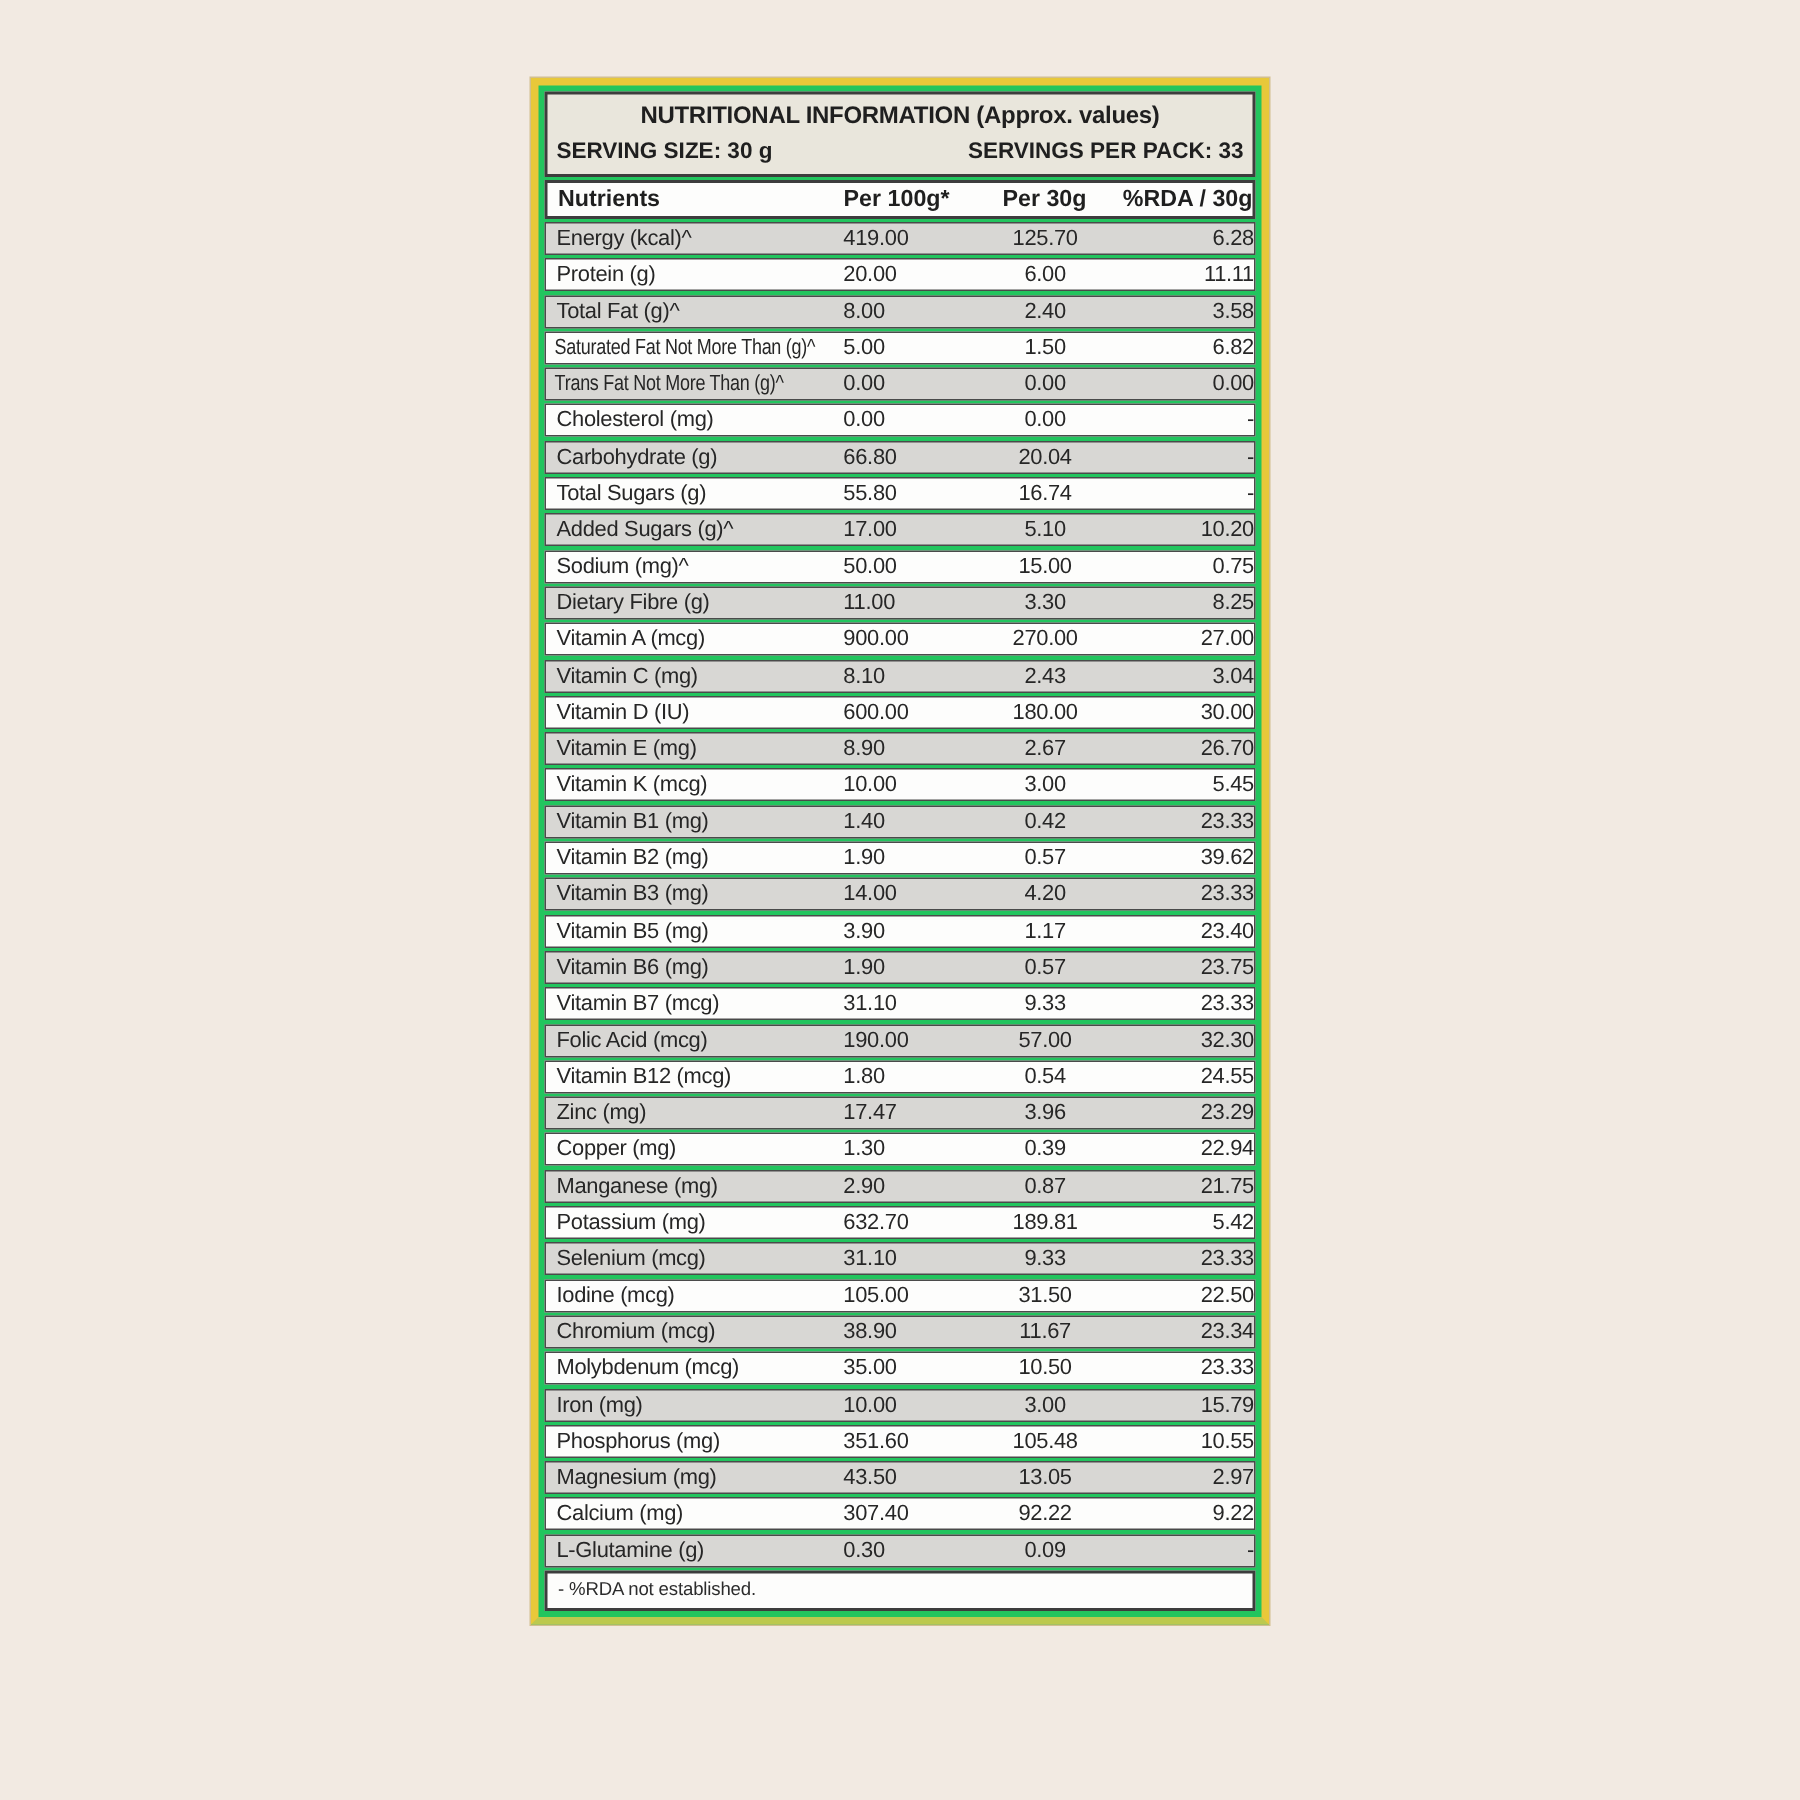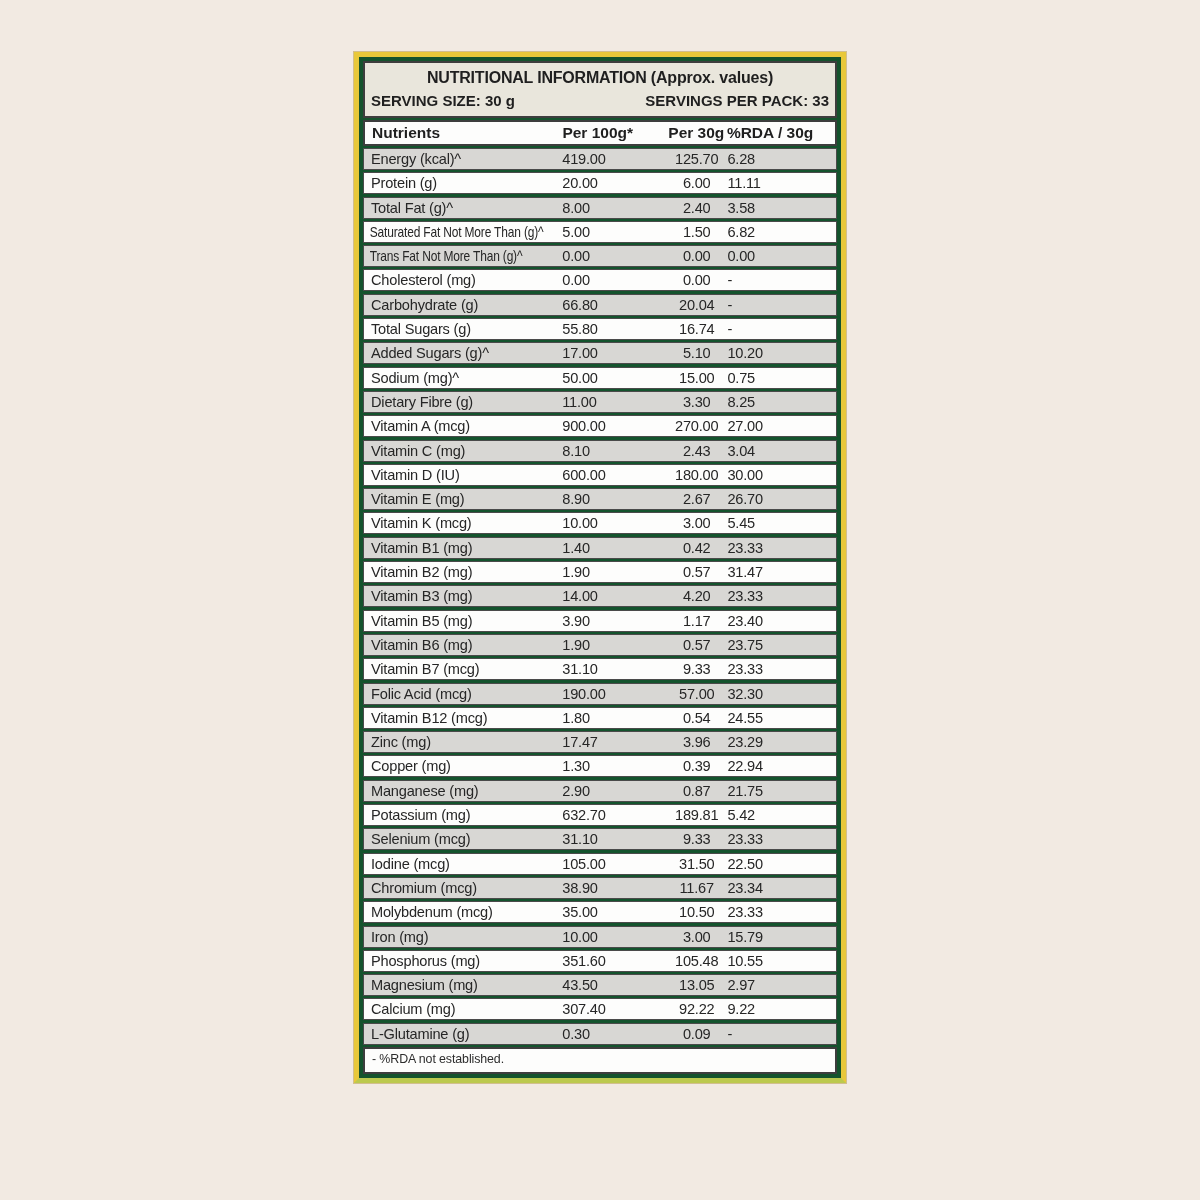--- a/index.html
+++ b/index.html
@@ -6,21 +6,21 @@
     margin: 0; padding: 0;
     width: 1200px; height: 1200px;
     background: #f2eae2;
     font-family: "Liberation Sans", sans-serif;
     overflow: hidden;
   }
   .frame {
     box-sizing: border-box;
     width: 492px;
     margin: 52px auto 0 auto;
-    background: #14532d;
+    background: #22c55e;
     border: 5px solid #e8c83a;
     border-bottom-color: #bcc94e;
     outline: 1px solid rgba(170,140,40,0.45);
     padding: 4px;
   }
   .box {
     box-sizing: border-box;
     border: 2px solid #3d3d3d;
     margin-bottom: 2px;
   }
@@ -52,21 +52,21 @@
     align-items: center;
     height: 26px;
     font-weight: bold;
     font-size: 15.5px;
     color: #1f1f1f;
   }
   .c { box-sizing: border-box; }
   .c.label { width: 42%; padding-left: 7px; text-align: left; white-space: nowrap; }
   .c.v1 { width: 22%; text-align: left; }
   .c.v2 { width: 13%; text-align: center; }
-  .c.v3 { width: 23%; text-align: left; }
+  .c.v3 { width: 23%; text-align: right; }
   .rows {
     display: flex;
     flex-direction: column;
     gap: 2.3px;
     margin-bottom: 2px;
   }
   .trow {
     box-sizing: border-box;
     height: 22px;
     border: 1.5px solid #4a4a4a;
@@ -214,21 +214,21 @@
       <div class="trow" style="">
       <span class="c label">Vitamin B1 (mg)</span>
       <span class="c v1">1.40</span>
       <span class="c v2">0.42</span>
       <span class="c v3">23.33</span>
     </div>
       <div class="trow" style="">
       <span class="c label">Vitamin B2 (mg)</span>
       <span class="c v1">1.90</span>
       <span class="c v2">0.57</span>
-      <span class="c v3">31.47</span>
+      <span class="c v3">39.62</span>
     </div>
       <div class="trow" style="">
       <span class="c label">Vitamin B3 (mg)</span>
       <span class="c v1">14.00</span>
       <span class="c v2">4.20</span>
       <span class="c v3">23.33</span>
     </div>
       <div class="trow" style="">
       <span class="c label">Vitamin B5 (mg)</span>
       <span class="c v1">3.90</span>

